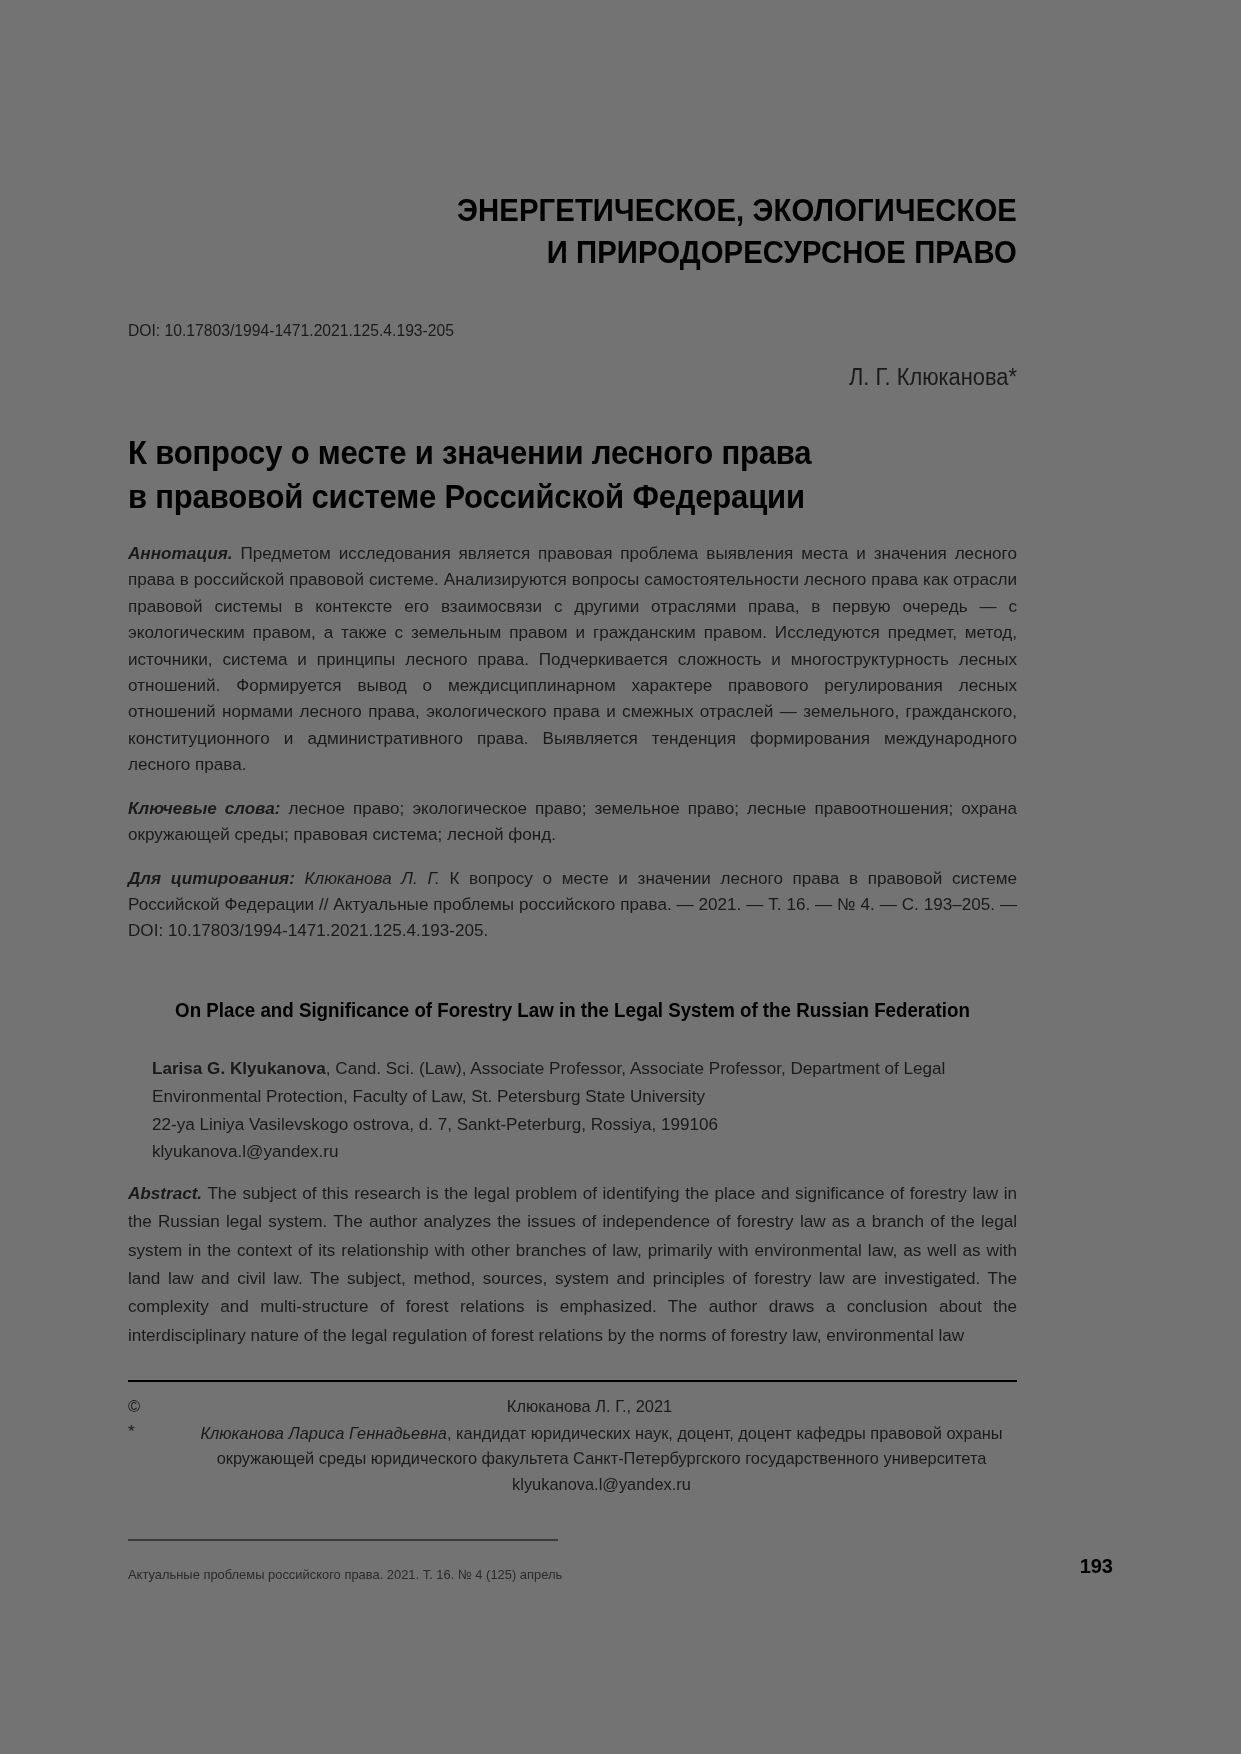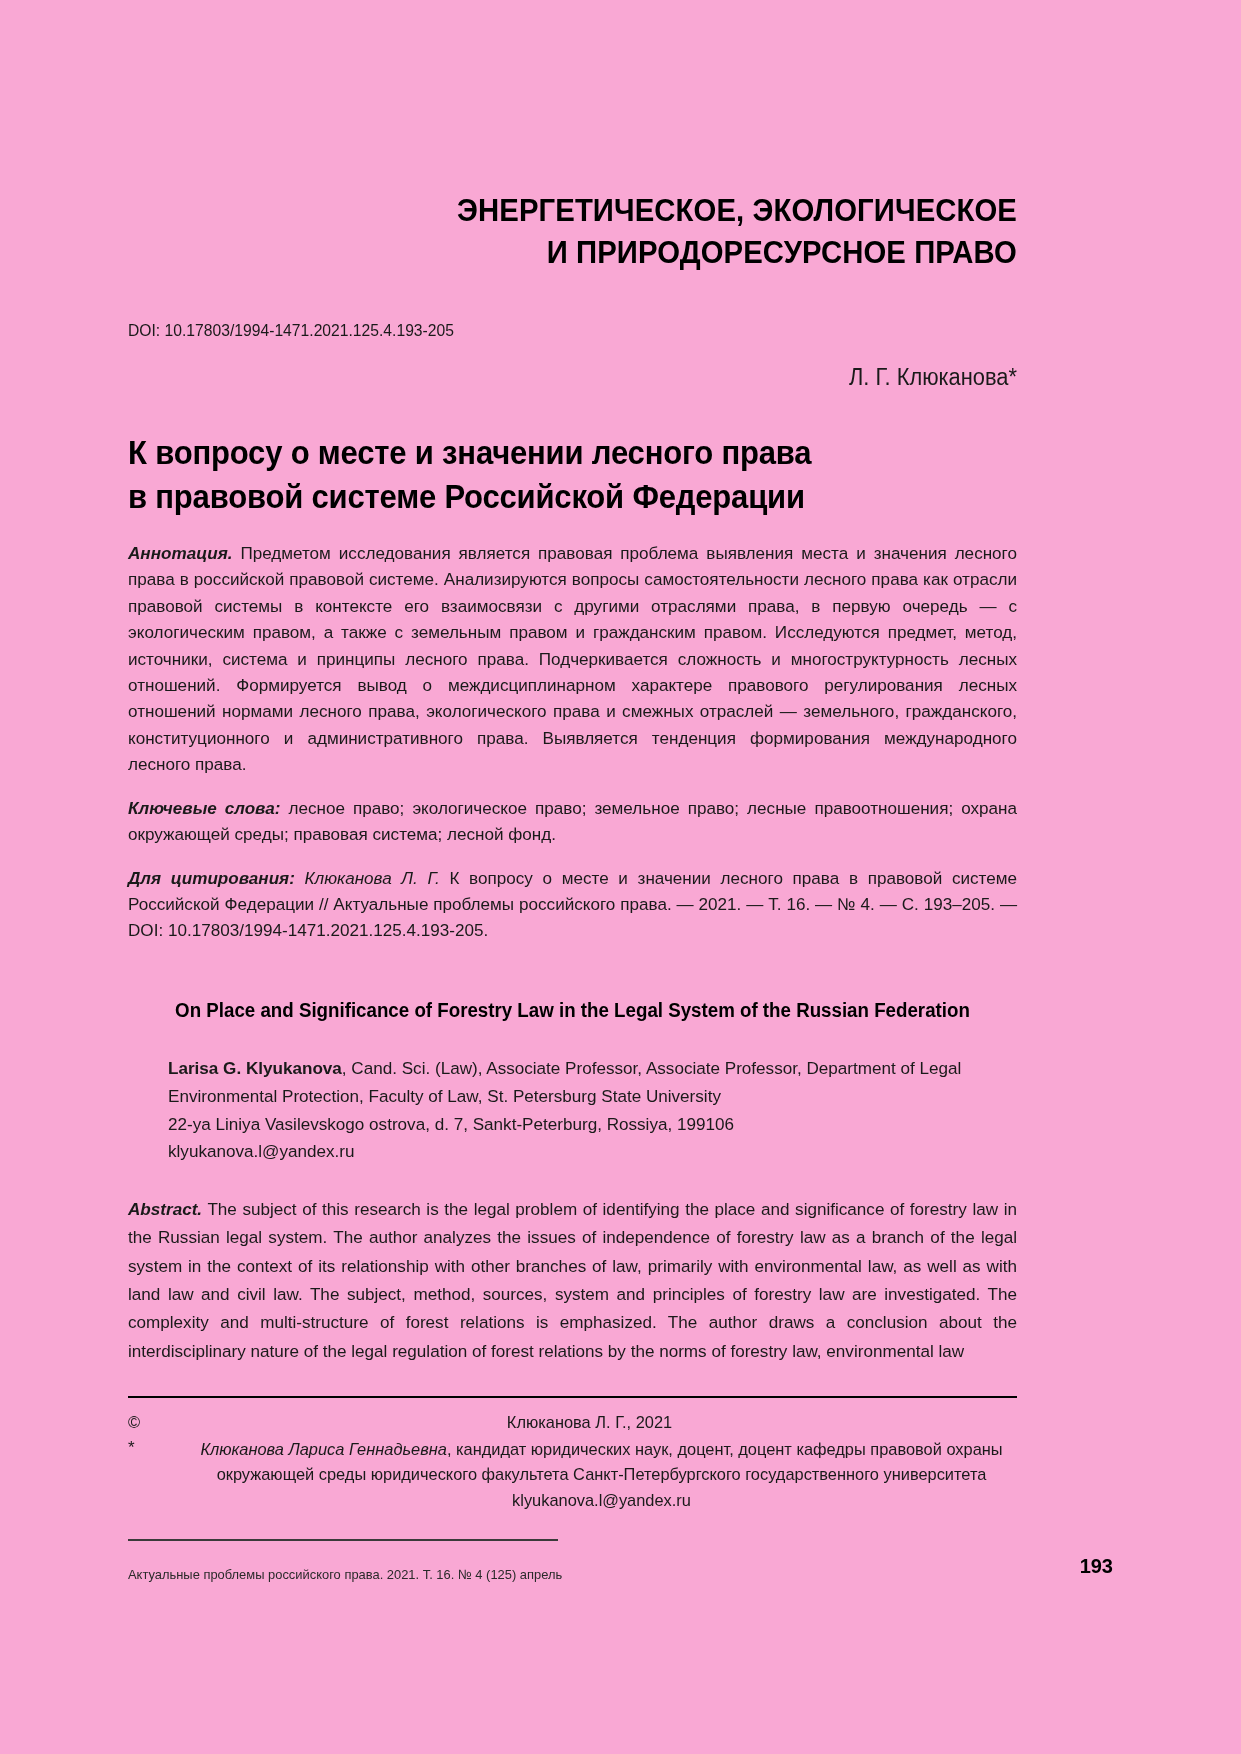--- a/index.html
+++ b/index.html
@@ -9,21 +9,21 @@
   }
   body {
     font-family: "Liberation Sans", "DejaVu Sans", sans-serif;
     color: #1a1a1a;
   }
   .page {
     position: relative;
     width: 1241px;
     height: 1754px;
     margin: 0 auto;
-    background: #f9a8d4;
+    background: #737373;
     overflow: hidden;
     box-sizing: border-box;
   }
   .content {
     position: absolute;
     left: 128px;
     top: 0;
     width: 889px;
   }
 
@@ -96,31 +96,31 @@
     font-size: 19.5px;
     line-height: 1.35;
     color: #000000;
     transform: scaleX(0.96);
     transform-origin: center center;
   }
 
   
   .affil {
     margin-top: 32px;
-    margin-left: 40px;
+    margin-left: 24px;
     font-size: 17.1px;
     line-height: 1.62;
     color: #1a1a1a;
   }
   .affil .ln { display: block; }
   .affil b { font-weight: 700; }
 
   
   .abs-en {
-    margin-top: 30px;
+    margin-top: 14px;
     font-size: 17.1px;
     line-height: 1.66;
     text-align: justify;
     text-justify: inter-word;
     color: #1a1a1a;
   }
 
   
   .foot-rule {
     margin-top: 30px;

